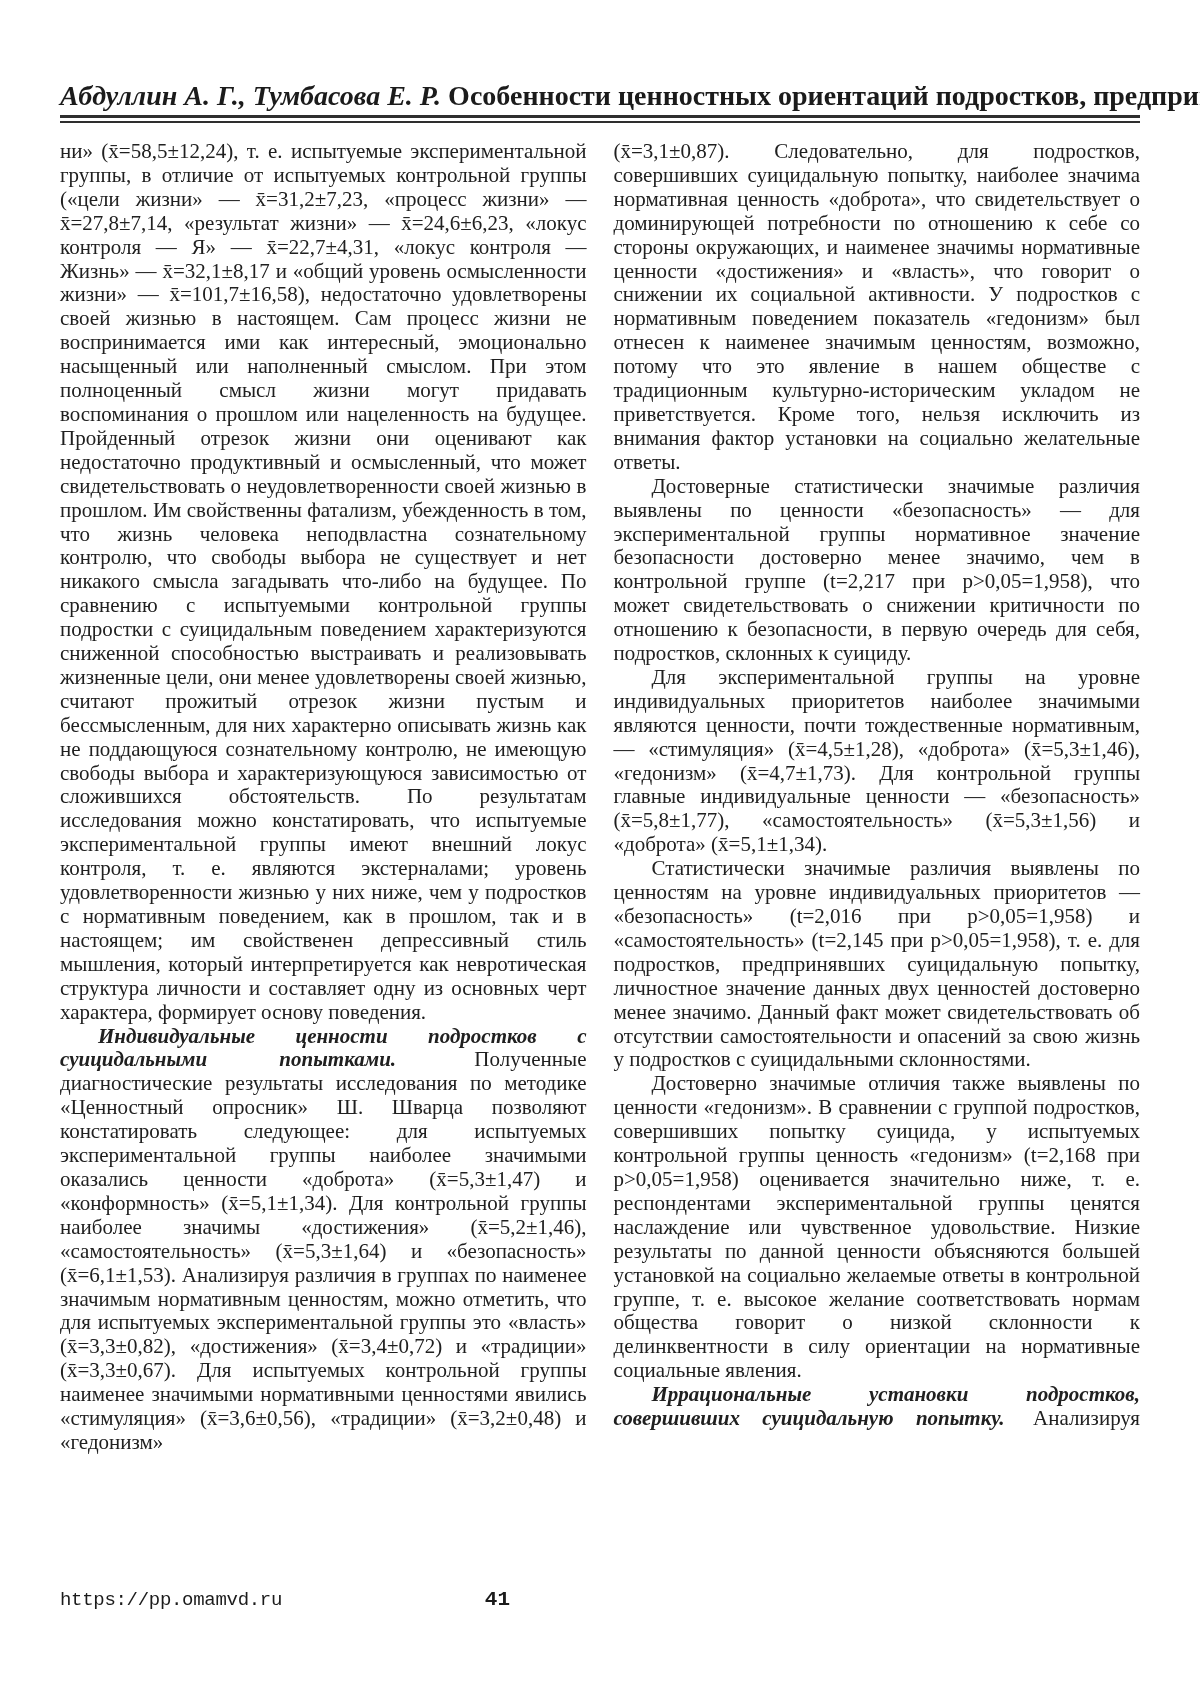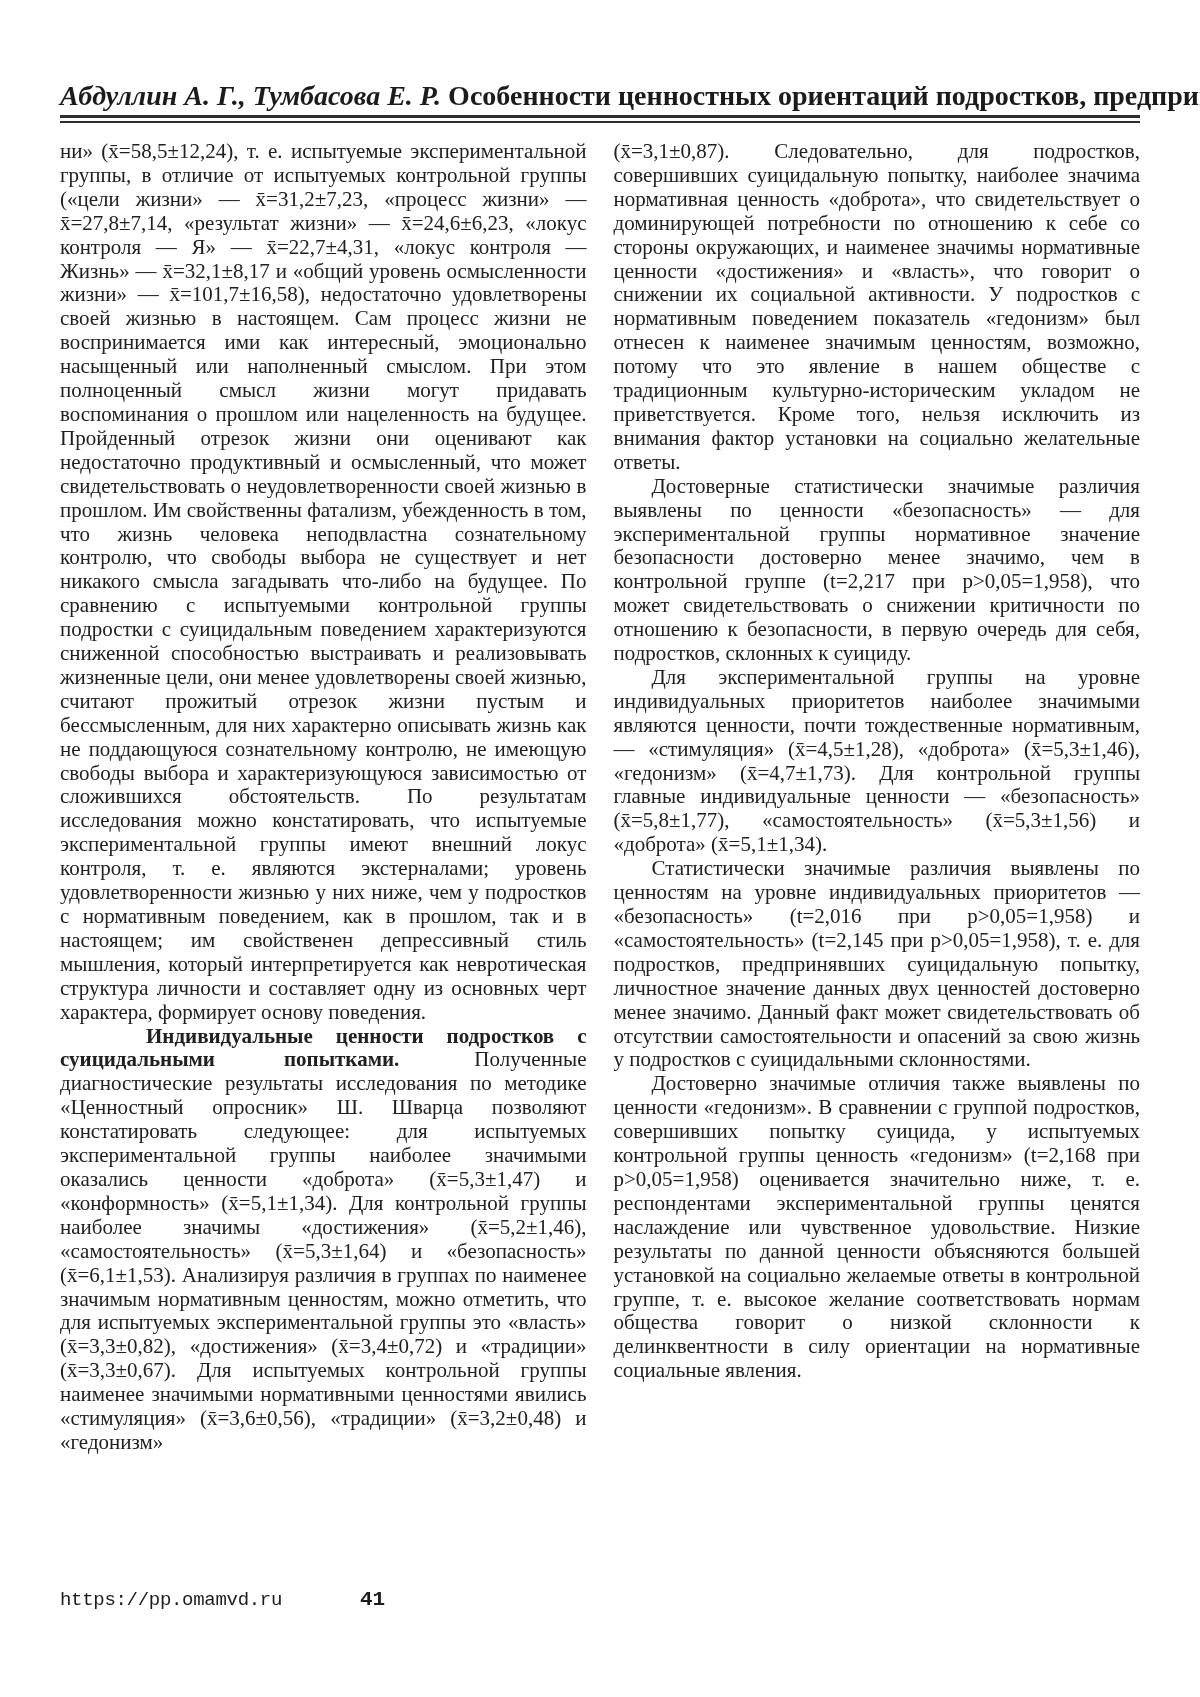--- a/index.html
+++ b/index.html
@@ -38,37 +38,37 @@
     font-size: 21px;
     line-height: 23.9px;
     text-align: justify;
     color: #202020;
   }
   .col p { margin: 0; }
   .col p.indent { text-indent: 38px; }
   .col p.stretch-last { text-align-last: justify; }
   .lead {
     font-weight: bold;
+    font-style: italic;
     margin-right: 6px;
-    margin-left: 48px;
   }
   .page-footer {
     position: absolute;
     left: 60px; right: 60px;
     top: 1588px;
     display: flex;
     align-items: baseline;
     font-family: Liberation Mono, monospace;
     font-size: 19px;
     letter-spacing: -0.3px;
     color: #1b1b1b;
   }
   .page-footer .footer-url { width: 300px; }
   .page-footer .footer-journal { flex: 1; text-align: center; }
-  .page-footer .footer-page { width: 150px; text-align: left; padding-right: 62px; font-weight: bold; font-size: 21px; letter-spacing: 0; }
+  .page-footer .footer-page { width: 150px; text-align: right; padding-right: 62px; font-weight: bold; font-size: 21px; letter-spacing: 0; }
 </style>
 </head>
 <body>
 
 <div class="running-header">
   <span class="authors">Абдуллин А. Г., Тумбасова Е. Р.</span>
   <span class="rh-title">Особенности ценностных ориентаций подростков, предпринявших...</span>
 </div>
 <div class="double-rule"></div>
 
@@ -91,19 +91,23 @@
     </p>
     <p class="indent">
       <span>Для экспериментальной группы на уровне индивидуальных приоритетов наиболее значимыми являются ценности, почти тождественные нормативным, — «стимуляция» (x̄=4,5±1,28), «доброта» (x̄=5,3±1,46), «гедонизм» (x̄=4,7±1,73). Для контрольной группы главные индивидуальные ценности — «безопасность» (x̄=5,8±1,77), «самостоятельность» (x̄=5,3±1,56) и «доброта» (x̄=5,1±1,34).</span>
     </p>
     <p class="indent">
       <span>Статистически значимые различия выявлены по ценностям на уровне индивидуальных приоритетов — «безопасность» (t=2,016 при p&gt;0,05=1,958) и «самостоятельность» (t=2,145 при p&gt;0,05=1,958), т. е. для подростков, предпринявших суицидальную попытку, личностное значение данных двух ценностей достоверно менее значимо. Данный факт может свидетельствовать об отсутствии самостоятельности и опасений за свою жизнь у подростков с суицидальными склонностями.</span>
     </p>
     <p class="indent">
       <span>Достоверно значимые отличия также выявлены по ценности «гедонизм». В сравнении с группой подростков, совершивших попытку суицида, у испытуемых контрольной группы ценность «гедонизм» (t=2,168 при p&gt;0,05=1,958) оценивается значительно ниже, т. е. респондентами экспериментальной группы ценятся наслаждение или чувственное удовольствие. Низкие результаты по данной ценности объясняются большей установкой на социально желаемые ответы в контрольной группе, т. е. высокое желание соответствовать нормам общества говорит о низкой склонности к делинквентности в силу ориентации на нормативные социальные явления.</span>
     </p>
+    <p class="indent stretch-last">
+      <span class="lead">Иррациональные установки подростков, совершивших суицидальную попытку.</span>
+      <span>Анализируя</span>
+    </p>
   </div>
 </div>
 
 <div class="page-footer">
   <div class="footer-url">https://pp.omamvd.ru</div>
   <div class="footer-page">41</div>
 </div>
 
 </body></html>

